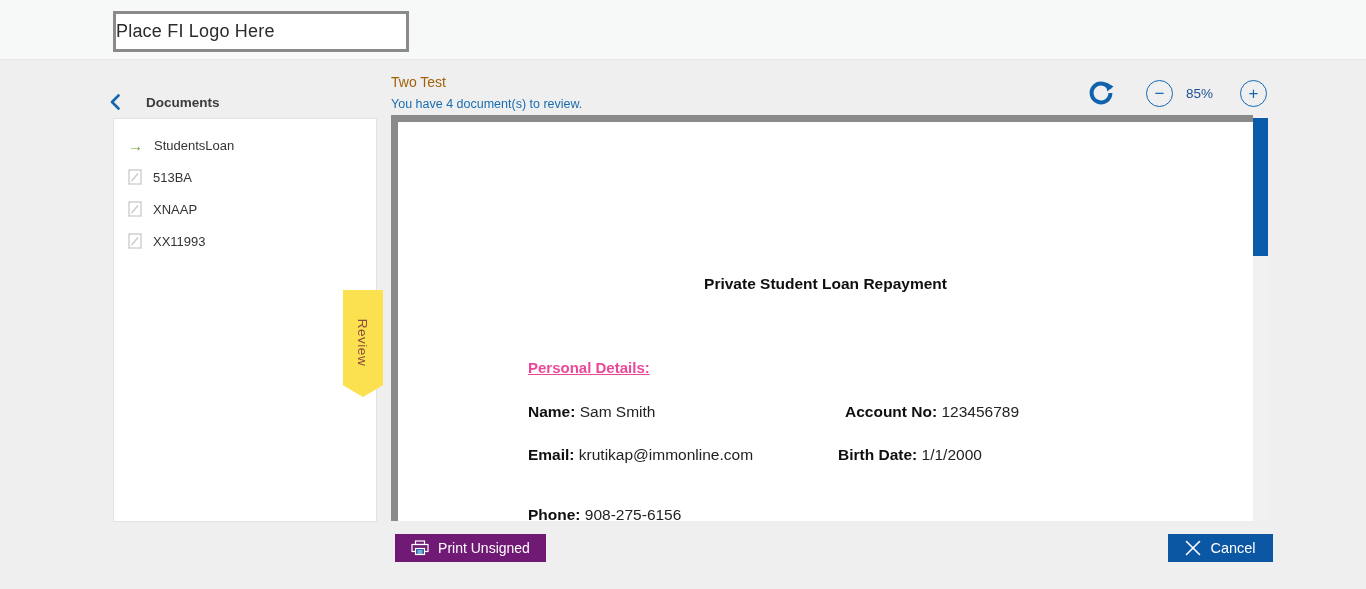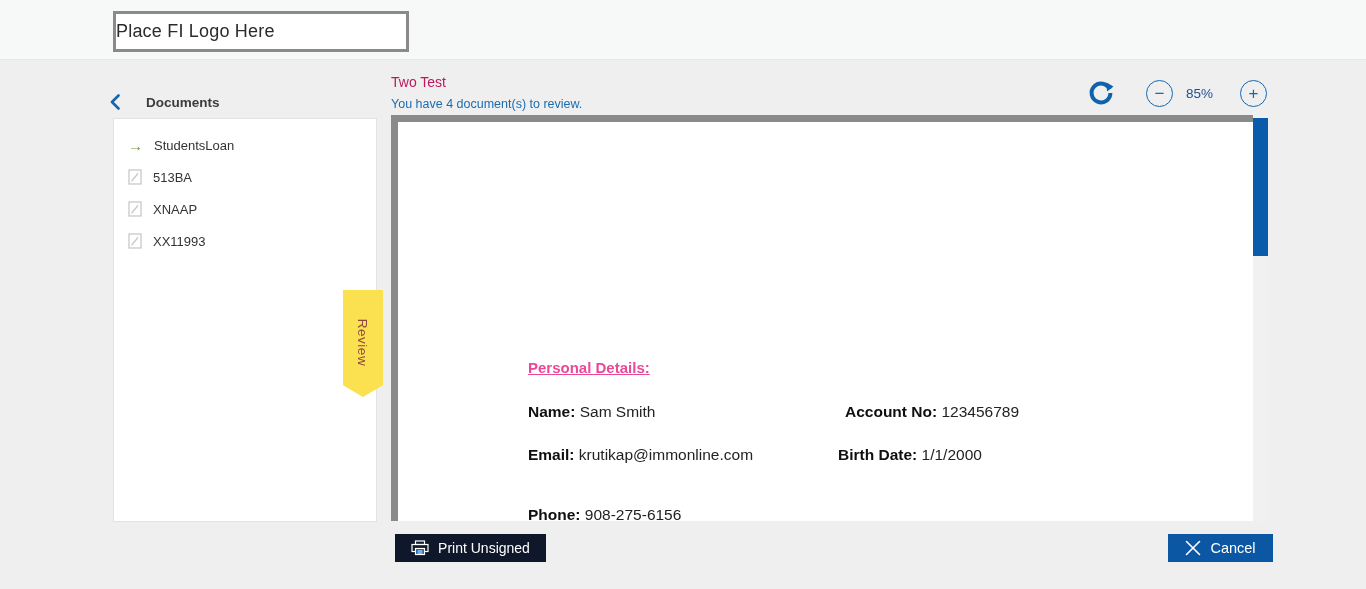--- a/index.html
+++ b/index.html
@@ -40,21 +40,21 @@
   .doc-item {
     height:32px; display:flex; align-items:center; gap:11px;
     padding:0 14px; font-size:13px; color:#333333; cursor:pointer;
   }
   .doc-item .arrow { color:#6e9b2f; font-size:15px; line-height:1; }
   .doc-item svg { display:block; }
 
   
   .recipient {
     position:absolute; left:391px; top:74px;
-    font-size:14px; color:#be185d;
+    font-size:14px; color:#a16207;
   }
   .review-msg {
     position:absolute; left:391px; top:97px;
     font-size:12.5px; color:#1a6cb1;
   }
 
   
   .refresh-btn { position:absolute; left:1087px; top:79px; width:28px; height:28px; cursor:pointer; }
   .circle-btn {
     position:absolute; top:80px; width:27px; height:27px; border-radius:50%;
@@ -114,21 +114,21 @@
   }
 
   
   .btn {
     position:absolute; top:534px; height:28px;
     display:flex; align-items:center; justify-content:center; gap:9px;
     color:#ffffff; font-size:14px; cursor:pointer; border:none;
     font-family:"Liberation Sans", sans-serif;
   }
   .btn svg { display:block; flex:none; }
-  .print-btn   { left:395px;  width:151px; background:#0f172a; }
+  .print-btn   { left:395px;  width:151px; background:#701a75; }
   .confirm-btn { left:925px;  width:237px; background:#6f9cc9; font-size:14.5px; }
   .cancel-btn  { left:1168px; width:105px;  background:#0b57a4; font-size:14.5px;justify-content:center; }
 </style>
 </head>
 <body>
 
 <div id="stage">
 
   <div class="topbar">
     <div class="logo-box">
@@ -186,20 +186,21 @@
   <div class="circle-btn minus-btn">
     <span>−</span>
   </div>
   <div class="zoom-level">85%</div>
   <div class="circle-btn plus-btn">
     <span>+</span>
   </div>
 
   <div class="viewer">
     <div class="page">
+      <div class="page-title">Private Student Loan Repayment</div>
       <div class="section-heading">Personal Details:</div>
 
       <div class="field-line r1 c1"><b>Name:</b><span> Sam Smith</span></div>
       <div class="field-line r1 c2a"><b>Account No:</b><span> 123456789</span></div>
 
       <div class="field-line r2 c1"><b>Email:</b><span> krutikap@immonline.com</span></div>
       <div class="field-line r2 c2b"><b>Birth Date:</b><span> 1/1/2000</span></div>
 
       <div class="field-line r3 c1"><b>Phone:</b><span> 908-275-6156</span></div>
     </div>

